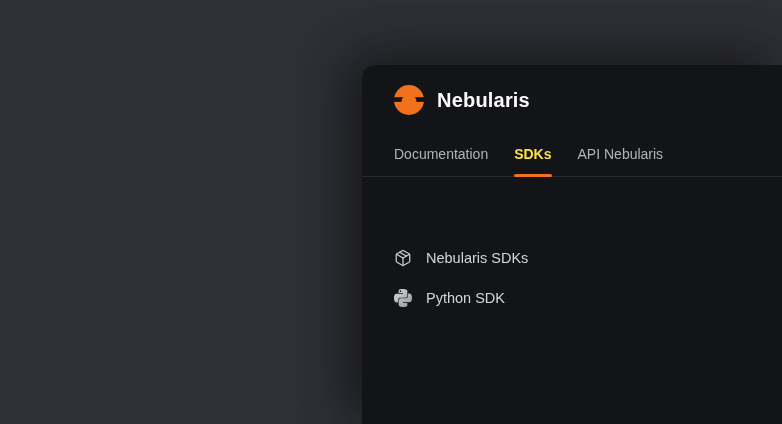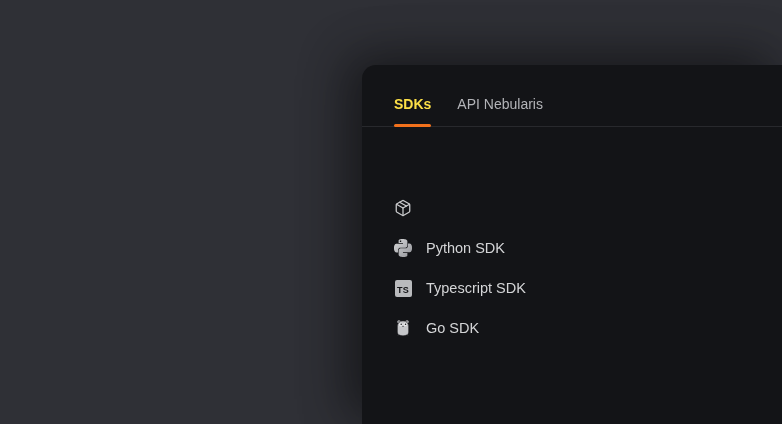--- a/index.html
+++ b/index.html
@@ -74,74 +74,60 @@
     display: flex; align-items: flex-end; justify-content: center;
     font-size: 9px; font-weight: 800; letter-spacing: .2px;
     padding-bottom: 2px;
   }
 </style>
 </head>
 <body>
 
 <div class="panel">
 
+  <div class="brand-row">
+    <svg class="logo" viewBox="0 0 32 32" aria-hidden="true">
+      <circle cx="16" cy="16" r="16" fill="#f2711c"></circle>
+      <rect x="-1" y="13" width="34" height="5" fill="#131417"></rect>
+      <path d="M8 18 a8 8 0 0 1 16 0 Z" fill="#f2711c"></path>
+    </svg>
+    <div class="brand-title">Nebularis</div>
+  </div>
 
   <div class="tabbar">
+    <div class="tab">Documentation</div>
     <div class="tab active">SDKs</div>
     <div class="tab">API Nebularis</div>
   </div>
 
   <div class="content">
 
     <div class="sdk-item">
       <span class="sdk-icon">
         <svg viewBox="0 0 24 24" fill="none" stroke="#c9cacc" stroke-width="1.7" stroke-linecap="round" stroke-linejoin="round">
           <path d="m7.5 4.27 9 5.15"></path>
           <path d="M21 8a2 2 0 0 0-1-1.73l-7-4a2 2 0 0 0-2 0l-7 4A2 2 0 0 0 3 8v8a2 2 0 0 0 1 1.73l7 4a2 2 0 0 0 2 0l7-4A2 2 0 0 0 21 16Z"></path>
           <path d="m3.3 7 8.7 5 8.7-5"></path>
           <path d="M12 22V12"></path>
         </svg>
       </span>
+      <span class="sdk-label">Nebularis SDKs</span>
     </div>
 
     <div class="sdk-item">
       <span class="sdk-icon">
         <svg viewBox="0 0 24 24">
           <defs>
             <linearGradient id="pygrad" x1="0" y1="0" x2="1" y2="1">
               <stop offset="0" stop-color="#d6d7d9"></stop>
               <stop offset="1" stop-color="#94959a"></stop>
             </linearGradient>
           </defs>
           <path fill="url(#pygrad)" d="M14.25.18l.9.2.73.26.59.3.45.32.34.34.25.34.16.33.1.3.04.26.02.2-.01.13V8.5l-.05.63-.13.55-.21.46-.26.38-.3.31-.33.25-.35.19-.35.14-.33.1-.3.07-.26.04-.21.02H8.77l-.69.05-.59.14-.5.22-.41.27-.33.32-.27.35-.2.36-.15.37-.1.35-.07.32-.04.27-.02.21v3.06H3.17l-.21-.03-.28-.07-.32-.12-.35-.18-.36-.26-.36-.36-.35-.46-.32-.59-.28-.73-.21-.88-.14-1.05-.05-1.23.06-1.22.16-1.04.24-.87.32-.71.36-.57.4-.44.42-.33.42-.24.4-.16.36-.1.32-.05.24-.01h.16l.06.01h8.16v-.83H6.18l-.01-2.75-.02-.37.05-.34.11-.31.17-.28.25-.26.31-.23.38-.2.44-.18.51-.15.58-.12.64-.1.71-.06.77-.04.84-.02 1.27.05zm-6.3 1.98l-.23.33-.08.41.08.41.23.34.33.22.41.09.41-.09.33-.22.23-.34.08-.41-.08-.41-.23-.33-.33-.22-.41-.09-.41.09zm13.09 3.95l.28.06.32.12.35.18.36.27.36.35.35.47.32.59.28.73.21.88.14 1.04.05 1.23-.06 1.23-.16 1.04-.24.86-.32.71-.36.57-.4.45-.42.33-.42.24-.4.16-.36.09-.32.05-.24.02-.16-.01h-8.22v.82h5.84l.01 2.76.02.36-.05.34-.11.31-.17.29-.25.25-.31.24-.38.2-.44.17-.51.15-.58.13-.64.09-.71.07-.77.04-.84.01-1.27-.04-1.07-.14-.9-.2-.73-.25-.59-.3-.45-.33-.34-.34-.25-.34-.16-.33-.1-.3-.04-.25-.02-.2.01-.13v-5.34l.05-.64.13-.54.21-.46.26-.38.3-.32.33-.24.35-.2.35-.14.33-.1.3-.06.26-.04.21-.02.13-.01h5.84l.69-.05.59-.14.5-.21.41-.28.33-.32.27-.35.2-.36.15-.36.1-.35.07-.32.04-.28.02-.21V6.07h2.09l.14.01z"></path>
         </svg>
       </span>
       <span class="sdk-label">Python SDK</span>
     </div>
 
-    <div class="sdk-item">
-      <span class="sdk-icon">
-        <span class="ts-badge">TS</span>
-      </span>
-      <span class="sdk-label">Typescript SDK</span>
-    </div>
 
-    <div class="sdk-item">
-      <span class="sdk-icon">
-        <svg viewBox="0 0 24 24">
-          <ellipse cx="6.6" cy="3.8" rx="2.2" ry="2" fill="#c5c6c9"></ellipse>
-          <circle cx="6.8" cy="4" r=".9" fill="#17181b"></circle>
-          <ellipse cx="17.4" cy="3.8" rx="2.2" ry="2" fill="#c5c6c9"></ellipse>
-          <circle cx="17.2" cy="4" r=".9" fill="#17181b"></circle>
-          <path d="M4.6 10.2c0-4.7 3.2-7.4 7.4-7.4s7.4 2.7 7.4 7.4v7.2c0 3-2.3 4.8-7.4 4.8s-7.4-1.8-7.4-4.8z" fill="#c5c6c9" stroke="#2a2b2e" stroke-width=".6"></path>
-          <circle cx="9.1" cy="7.3" r="2.5" fill="#e6e7e9"></circle>
-          <circle cx="14.9" cy="7.3" r="2.5" fill="#e6e7e9"></circle>
-          <circle cx="9.6" cy="6.9" r="1" fill="#17181b"></circle>
-          <circle cx="15.4" cy="6.9" r="1" fill="#17181b"></circle>
-          <ellipse cx="12" cy="9.8" rx="1.2" ry=".8" fill="#5a5b5e"></ellipse>
-          <path d="M6.5 20.5l-.9 1.2M17.5 20.5l.9 1.2" stroke="#8b8c90" stroke-width=".8"></path>
-        </svg>
-      </span>
-      <span class="sdk-label">Go SDK</span>
-    </div>
 
   </div>
 </div>
 
 </body></html>

